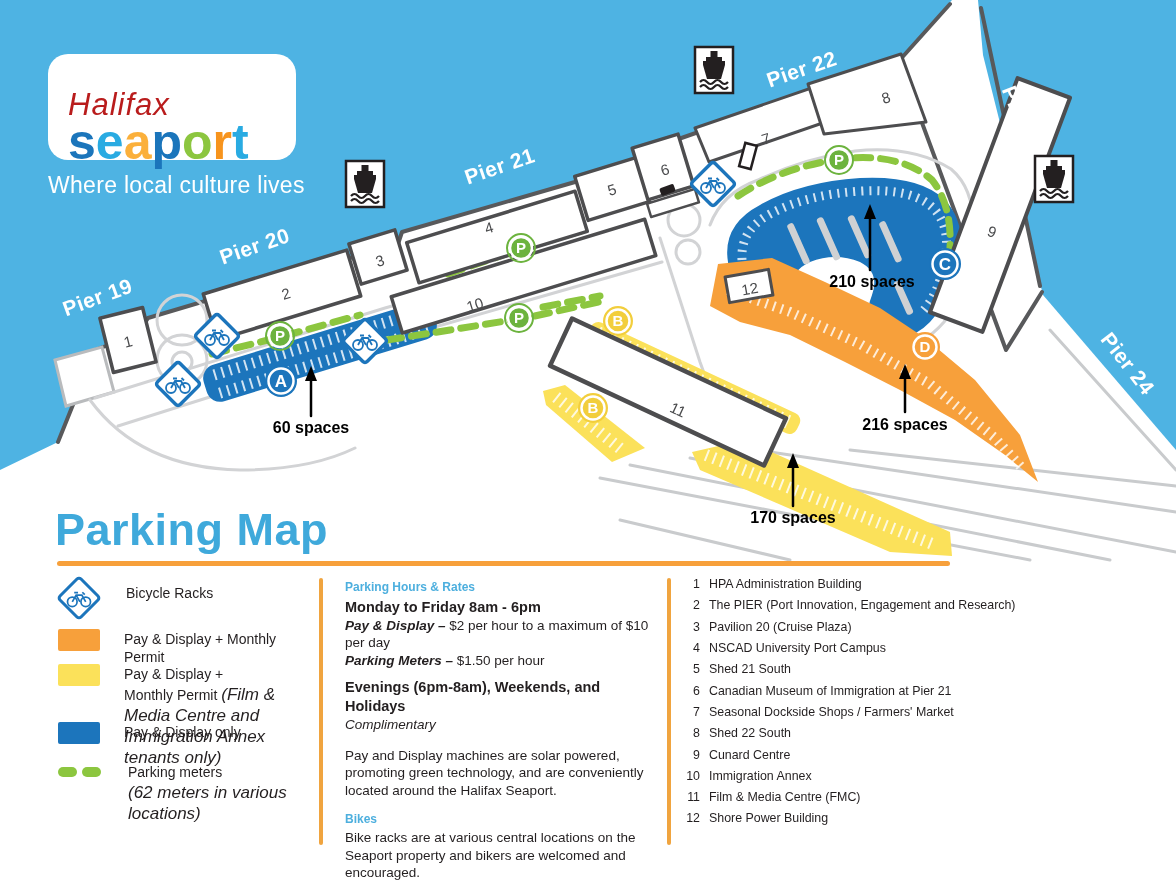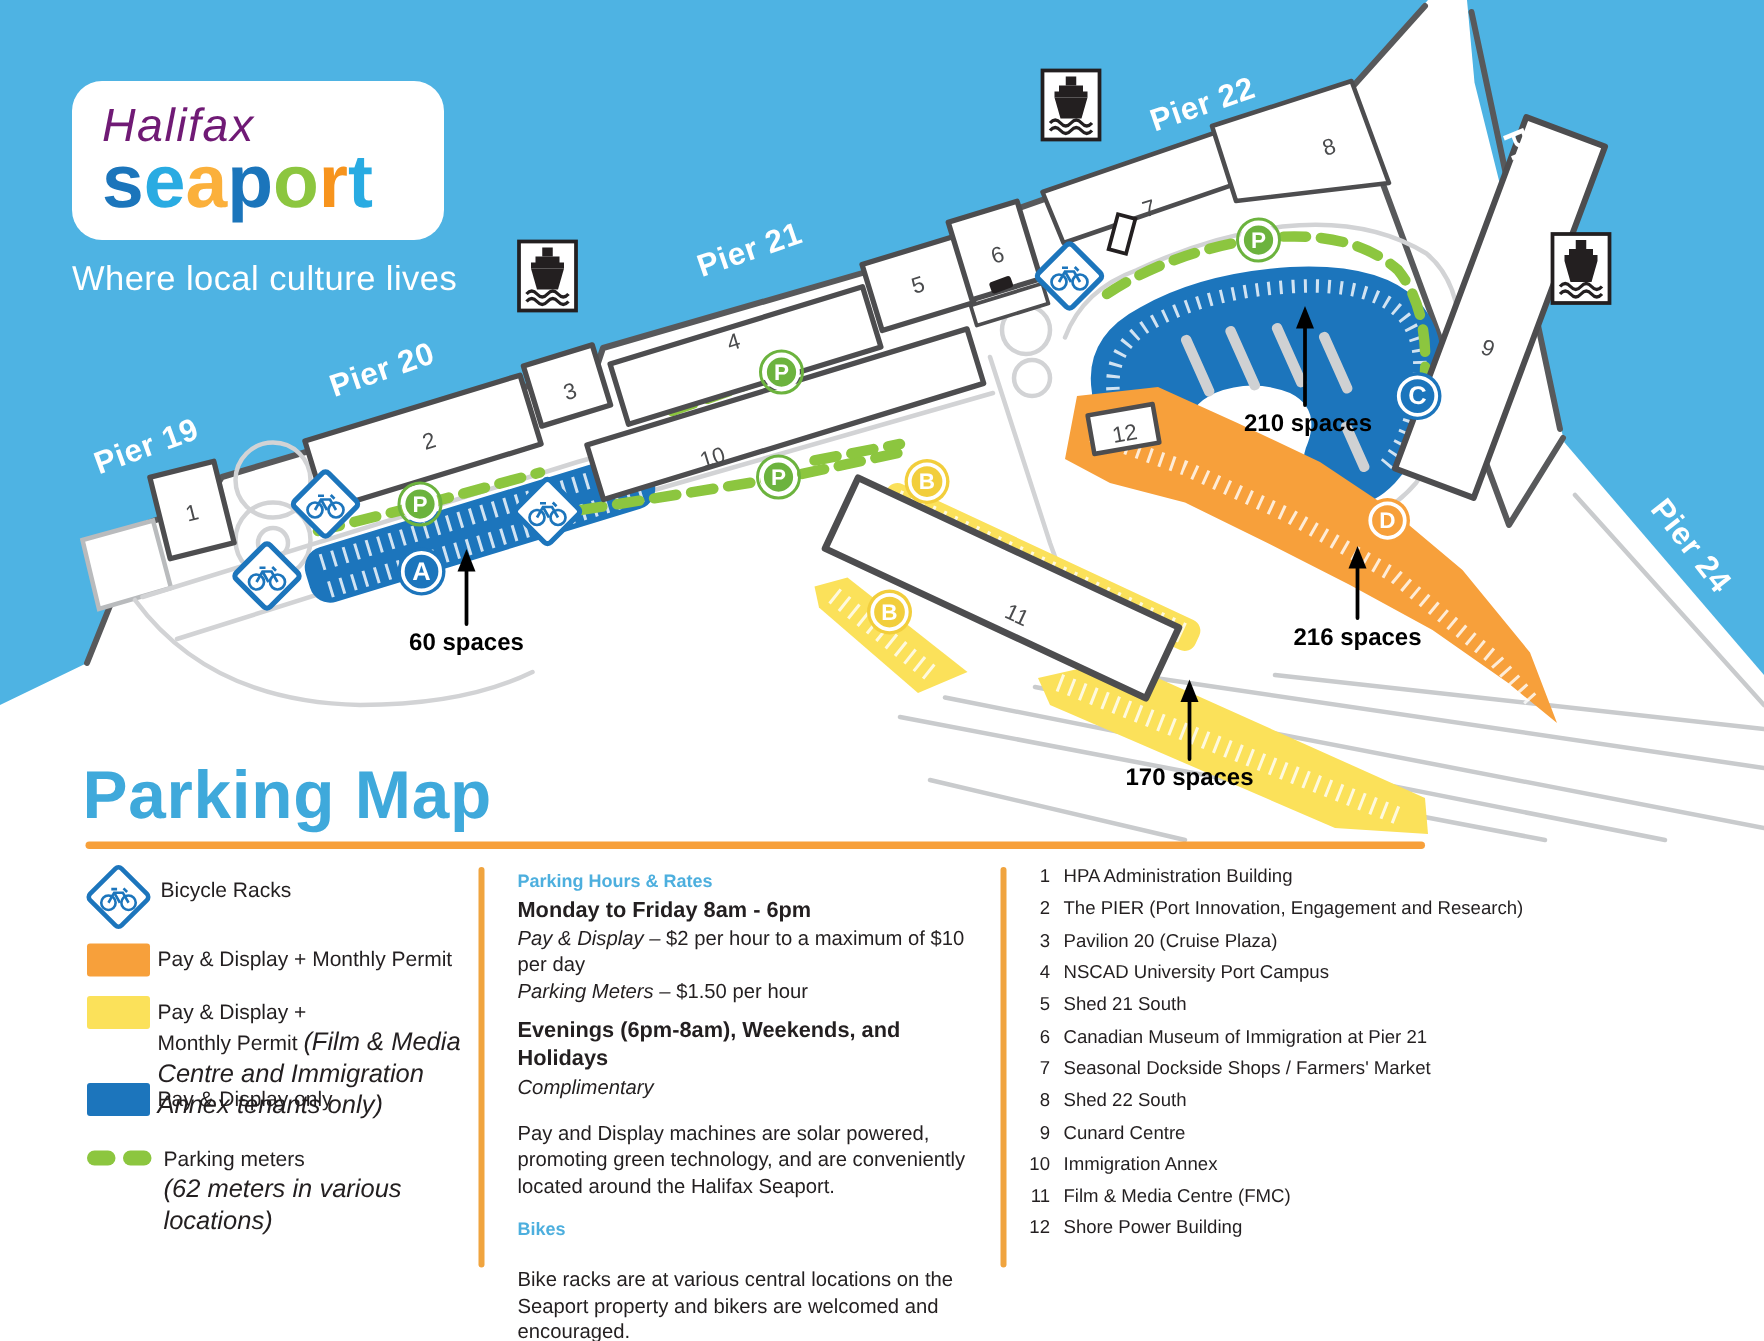--- a/index.html
+++ b/index.html
@@ -6,51 +6,51 @@
   body{width:1176px;height:894px;position:relative;overflow:hidden;
        font-family:"Liberation Sans",sans-serif;color:#231F20;}
 
   
   .map-svg{position:absolute;left:0;top:0;}
 
   
   .logo-card{position:absolute;left:48px;top:54px;width:248px;height:106px;
              background:#fff;border-radius:20px;z-index:6;box-sizing:border-box;
              padding:14px 0 0 20px;}
-  .logo-halifax{font-style:italic;font-size:31px;color:#701a75;letter-spacing:1px;line-height:1;}
+  .logo-halifax{font-style:italic;font-size:31px;color:#b91c1c;letter-spacing:1px;line-height:1;margin-top:21px;}
   .logo-seaport{font-weight:bold;font-size:50px;line-height:.88;letter-spacing:0;}
   .ls-db{color:#1B75BB}.ls-lb{color:#29ABE2}.ls-or{color:#F7941D}
   .ls-go{color:#FBB03B}.ls-gr{color:#8CC63F}
   .tagline{position:absolute;left:48px;top:172px;z-index:6;color:#fff;
            font-weight:normal;font-size:23px;letter-spacing:.3px;}
 
   
   .page-title{position:absolute;left:55px;top:504px;font-size:45px;font-weight:bold;
               color:#3FA9DB;letter-spacing:.5px;z-index:5;}
   .rule{position:absolute;left:57px;top:561px;width:893px;height:5px;background:#F7A03B;
         border-radius:3px;z-index:5;}
   .vdiv{position:absolute;top:578px;width:4px;height:267px;background:#F0A43F;
         border-radius:2px;z-index:5;}
   .vdiv1{left:319px}.vdiv2{left:667px}
 
   .legend{position:absolute;left:56px;top:574px;width:262px;z-index:5;}
   .legend-row{position:absolute;left:0;display:flex;align-items:flex-start;}
   .legend-icon{width:46px;display:flex;justify-content:center;flex:none;}
   .swatch{width:42px;height:22px;border-radius:2px;flex:none;margin-left:2px;}
   .sw-orange{background:#F7A03B}.sw-yellow{background:#FBE15A}.sw-blue{background:#1C75BC}
-  .legend-label{margin-left:5px;font-size:14px;line-height:1.25;padding-top:2px;}
+  .legend-label{margin-left:24px;font-size:14px;line-height:1.25;padding-top:2px;}
   .legend-note{font-style:italic;font-size:17px;}
   .dash-pair{display:flex;gap:5px;margin-top:5px;}
   .dash-pill{width:19px;height:10px;border-radius:5px;background:#8CC63F;}
 
   .hours{position:absolute;left:345px;top:580px;width:312px;z-index:5;font-size:13.5px;}
   .h-title{color:#4DAFDE;font-weight:bold;font-size:12px;margin-bottom:4px;}
   .h-bold{font-weight:bold;font-size:14.5px;line-height:1.3;}
   .h-line{line-height:1.3;}
-  .bi{font-weight:normal;font-style:italic;}
+  .bi{font-weight:bold;font-style:italic;}
   .h-italic{font-style:italic;line-height:1.3;}
   .h-para{line-height:1.3;margin:13px 0 13px 0;}
   .mt{margin-top:9px;}
 
   .bldg{position:absolute;left:683px;top:578px;width:340px;z-index:5;}
   .b-row{display:flex;margin-bottom:8.3px;font-size:12.4px;line-height:1.05;}
   .b-num{width:17px;text-align:right;flex:none;}
   .b-name{margin-left:9px;}
 
   
@@ -379,21 +379,21 @@
 </div>
 
 <div class="hours">
   <div class="h-title">Parking Hours &amp; Rates</div>
   <div class="h-bold">Monday to Friday 8am - 6pm</div>
   <div class="h-line"><span class="bi">Pay &amp; Display –</span><span> $2 per hour to a maximum of $10 per day</span></div>
   <div class="h-line"><span class="bi">Parking Meters –</span><span> $1.50 per hour</span></div>
   <div class="h-bold mt">Evenings (6pm-8am), Weekends, and Holidays</div>
   <div class="h-italic">Complimentary</div>
   <p class="h-para">Pay and Display machines are solar powered, promoting green technology, and are conveniently located around the Halifax Seaport.</p>
-  <div class="h-title" style="margin-bottom:18px">Bikes</div>
+  <div class="h-title" style="margin-bottom:3px">Bikes</div>
   <p class="h-para" style="margin-top:0">Bike racks are at various central locations on the Seaport property and bikers are welcomed and encouraged.</p>
 </div>
 
 <div class="bldg">
   <div class="b-row">
       <div class="b-num">1</div>
       <div class="b-name">HPA Administration Building</div>
     </div>
   <div class="b-row">
       <div class="b-num">2</div>

